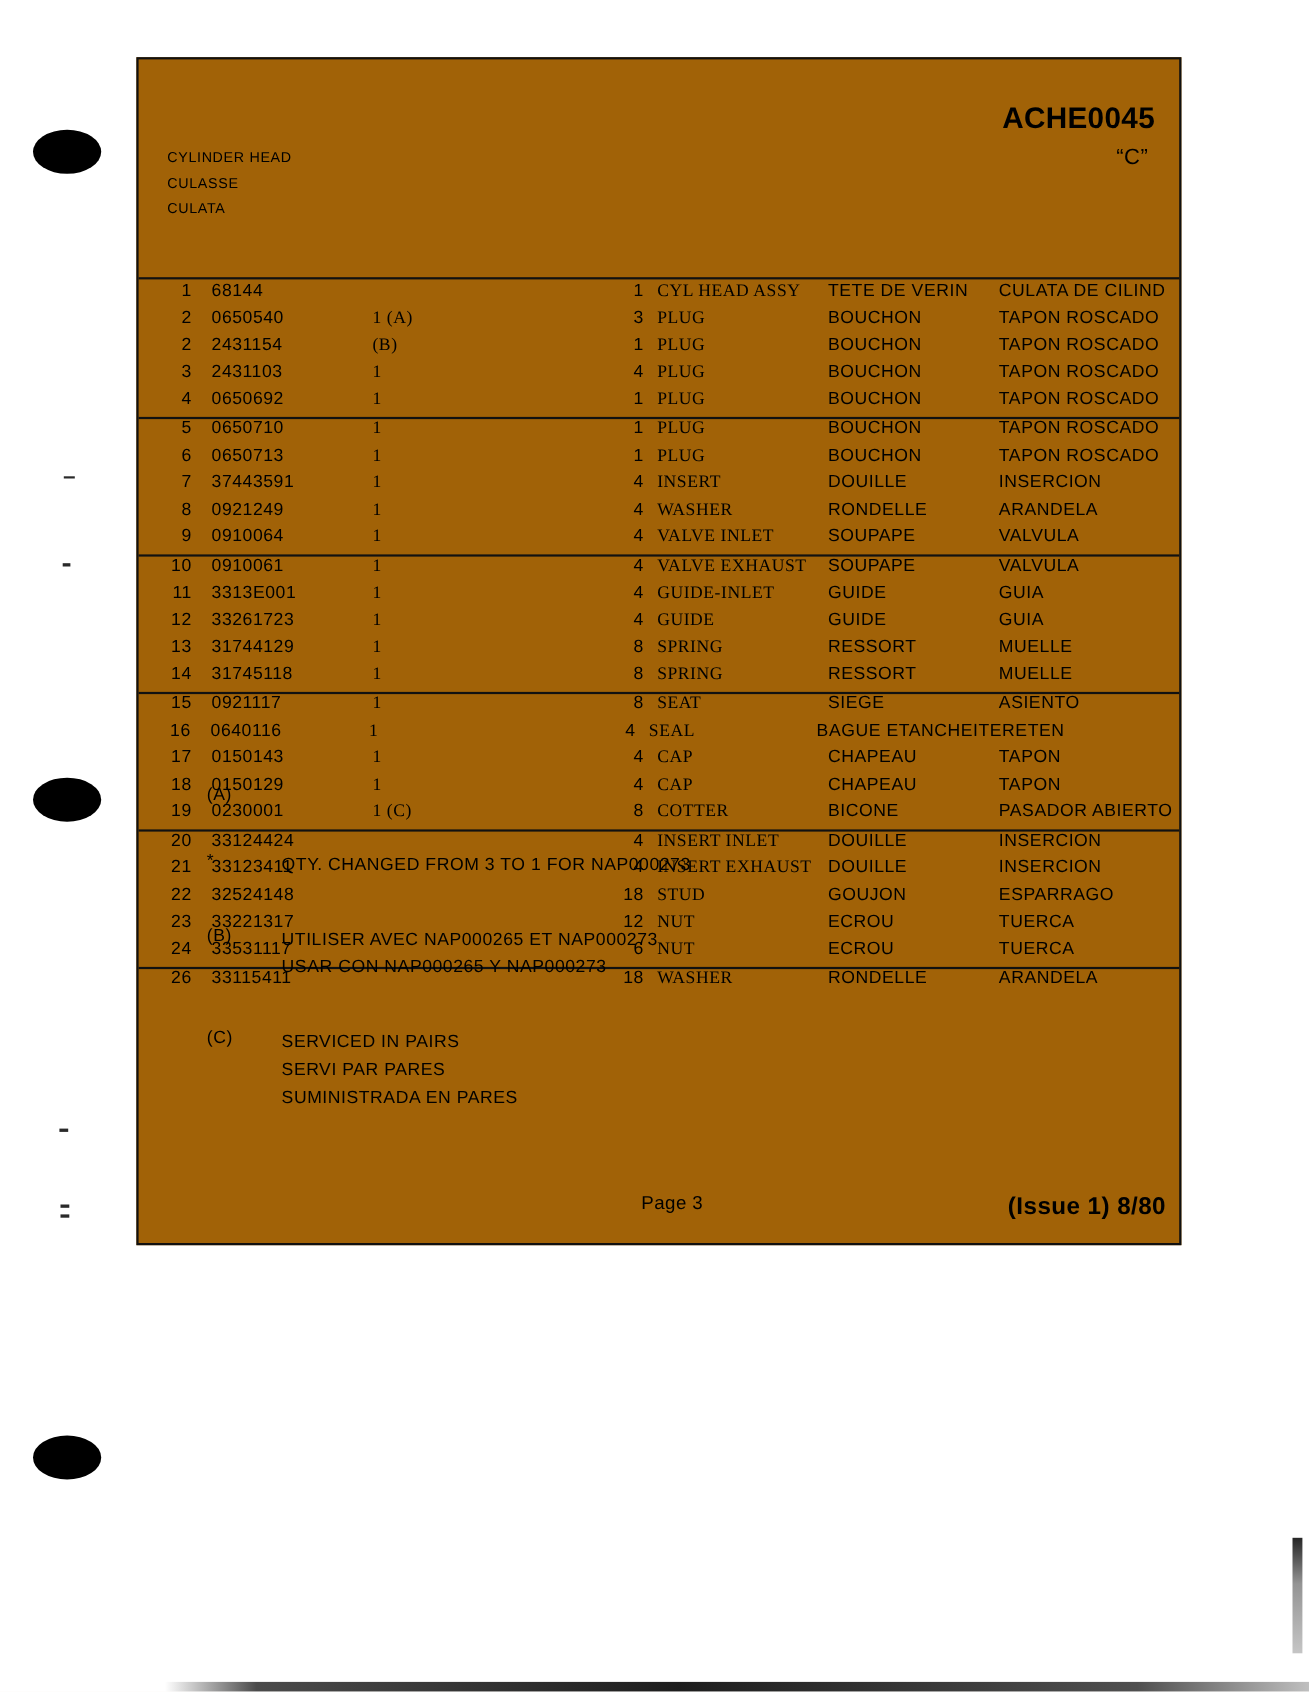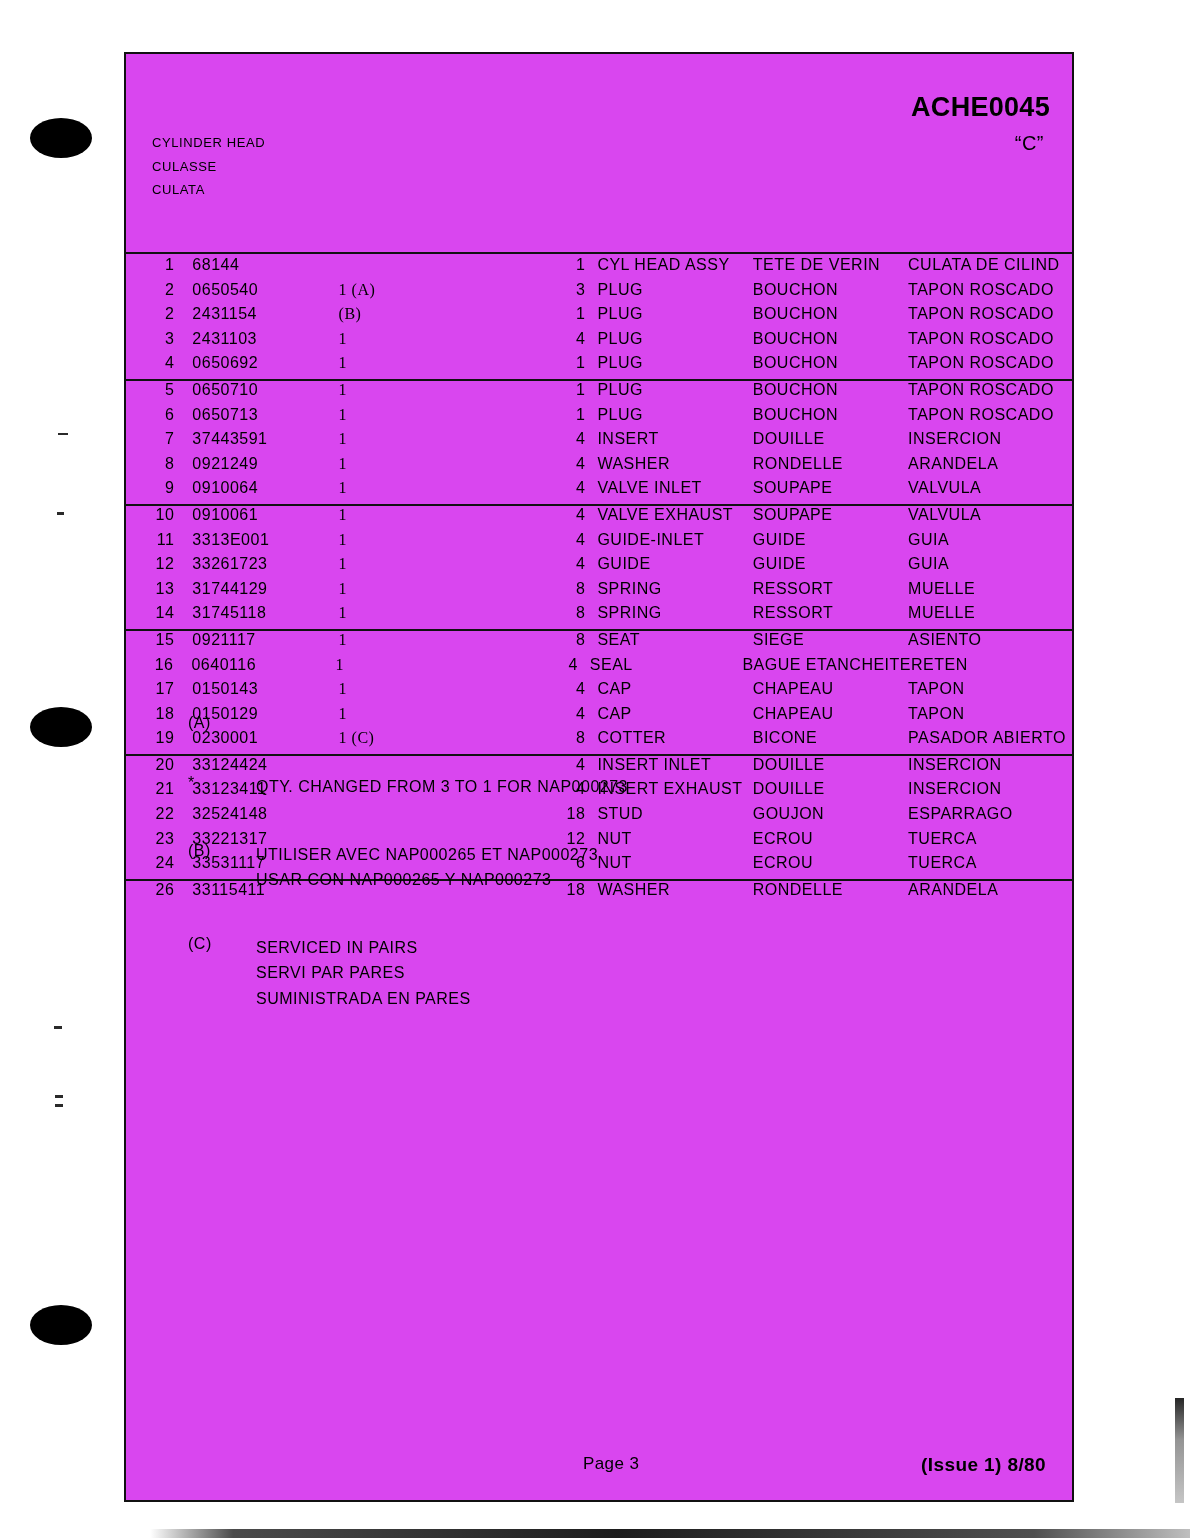--- a/index.html
+++ b/index.html
@@ -32,24 +32,24 @@
     position: absolute;
     background: #2a2a2a;
   }
 
   
   .doc-frame {
     position: absolute;
     left: 124px;
     top: 52px;
     width: 950px;
-    height: 1450px;
+    height: 1080px;
     border: 2px solid #111111;
     box-sizing: border-box;
-    background: #d946ef;
+    background: #a16207;
   }
 
   
   .header {
     position: relative;
     height: 200px;
     border-bottom: 2px solid #111111;
     box-sizing: border-box;
   }
   .doc-code {
@@ -94,21 +94,21 @@
     align-items: baseline;
     height: 24.6px;
     font-size: 16px;
     letter-spacing: 0.5px;
     white-space: nowrap;
   }
   .c-item  { width: 56px;  text-align: right; padding-right: 0; }
   .c-part  { width: 144px; padding-left: 18px; }
   .c-ref   { width: 176px; padding-left: 22px; font-family: Liberation Serif, serif; }
   .c-qty   { width: 110px; text-align: right; padding-right: 0; }
-  .c-en    { width: 180px; padding-left: 12px; }
+  .c-en    { width: 180px; padding-left: 12px; font-family: Liberation Serif, serif; }
   .c-fr    { width: 180px; }
   .c-es    { width: 190px; }
 
   
   .notes {
     position: absolute;
     left: 0;
     top: 660px;
     width: 946px;
     font-size: 16px;
@@ -137,22 +137,22 @@
     height: 24px;
   }
   .page-num {
     position: absolute;
     left: 457px;
     font-size: 17px;
     letter-spacing: 0.4px;
   }
   .issue {
     position: absolute;
-    right: 26px;
-    font-size: 19px;
+    right: 12px;
+    font-size: 22px;
     font-weight: bold;
     letter-spacing: 0.4px;
   }
 
   
   .edge-smudge-bottom {
     position: absolute;
     left: 150px;
     bottom: 0px;
     width: 1040px;

